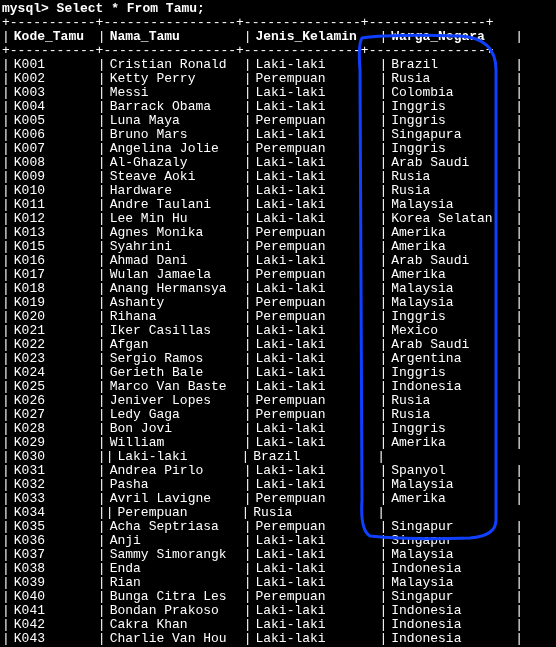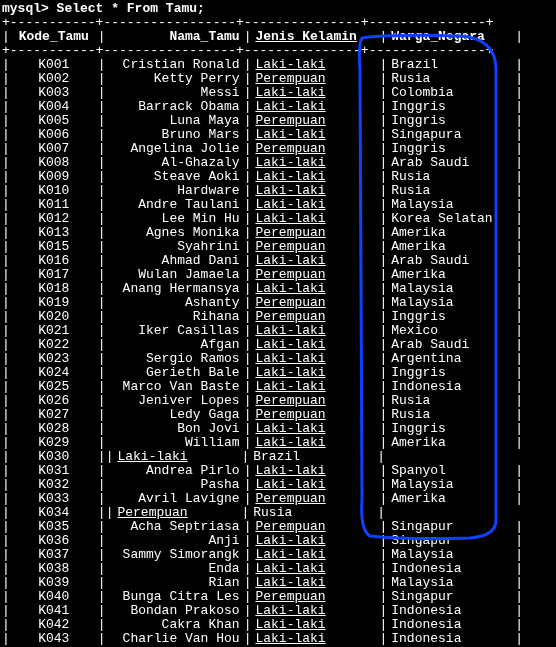--- a/index.html
+++ b/index.html
@@ -12,23 +12,23 @@
     line-height: 14px;
     white-space: nowrap;
     width: 556px;
     overflow: hidden;
     position: relative;
   }
   .prompt { font-weight: bold; }
   .row { display: flex; }
   .bar { flex: 0 0 auto; }
   .cell { flex: 0 0 auto; padding: 0 4px; }
-  .c-kode { width: 80px; text-align: center; }
-  .c-nama { width: 130px; text-align: right; }
-  .c-jk   { width: 120px; text-decoration: underline; }
+  .c-kode { width: 80px; }
+  .c-nama { width: 130px; }
+  .c-jk   { width: 120px; }
   .c-wn   { width: 120px; }
   .header .cell { color: #fff; font-weight: bold; }
   .sep { letter-spacing: 0; }
   svg.annot {
     position: absolute;
     top: 0;
     left: 0;
     pointer-events: none;
   }
 </style>

